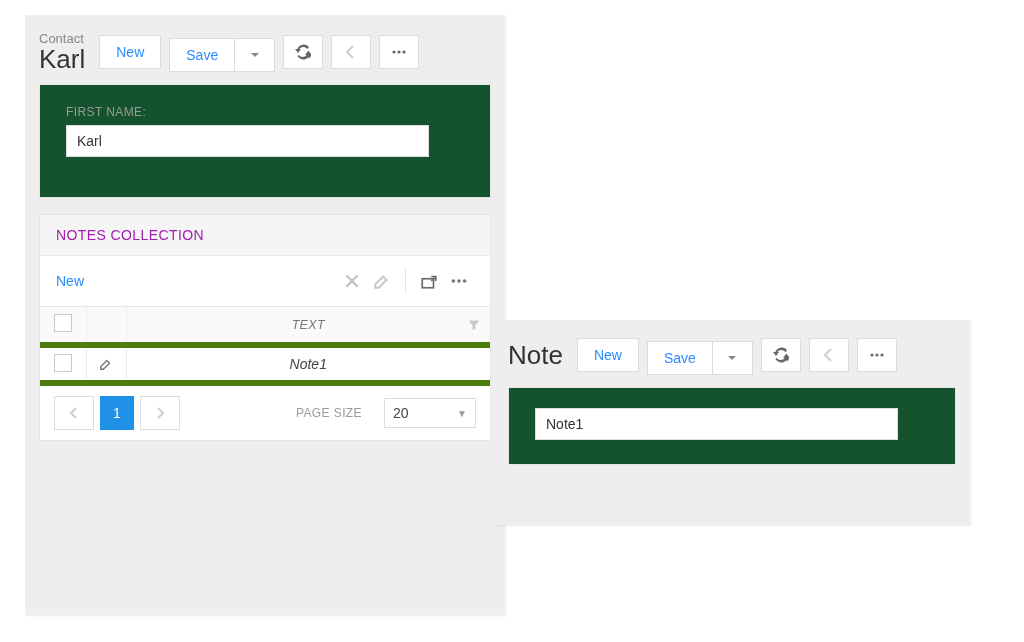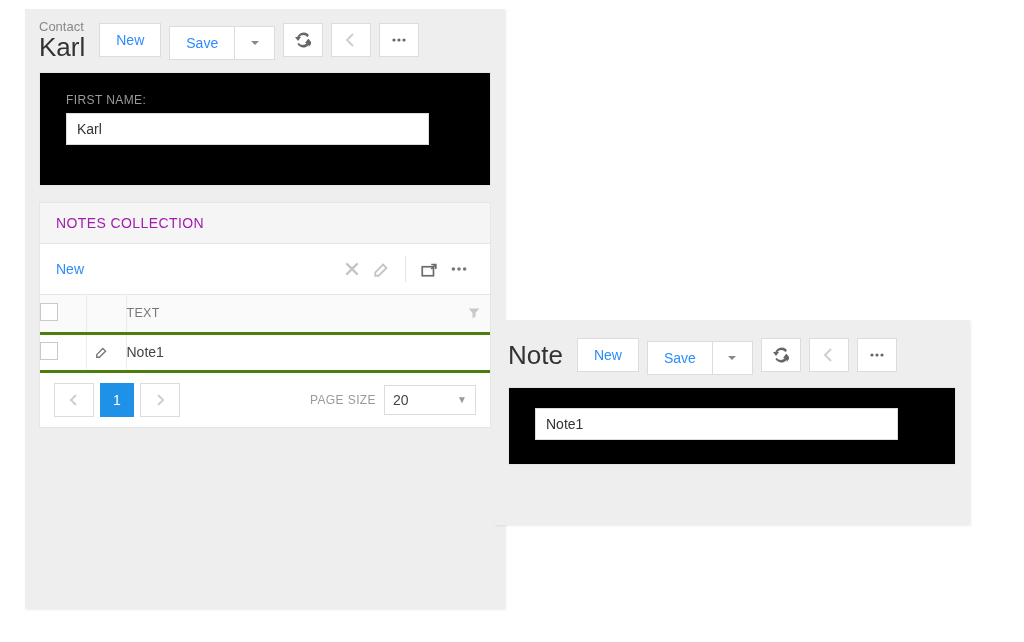--- a/index.html
+++ b/index.html
@@ -9,22 +9,22 @@
     width: 1024px;
     height: 642px;
     position: relative;
   }
   .panel {
     background: #eeeeee;
     position: absolute;
     box-shadow: 1px 1px 2px rgba(0,0,0,0.08);
   }
   .panel-contact {
-    left: 25px; top: 9px; width: 480px; height: 600px;
-    padding: 6px 14px;
+    left: 25px; top: 15px; width: 480px; height: 600px;
+    padding: 12px 14px;
   }
   .panel-note {
     left: 494px; top: 320px; width: 476px; height: 205px;
     padding: 10px 14px;
   }
   .toolbar {
     display: flex; align-items: center; gap: 8px;
     padding: 4px 0 12px 0;
   }
   .title-block { margin-right: 6px; }
@@ -43,21 +43,21 @@
     display: inline-flex; align-items: center; justify-content: center;
     font-size: 14px; color: #2b8cff; cursor: pointer;
   }
   .btn.icon-only { padding: 0; width: 40px; }
   .btn-group { display: inline-flex; }
   .btn-group .btn { border-radius: 0; margin-top: 7px; }
   .btn-group .btn + .btn { border-left: none; }
   .btn-dd { width: 22px; padding: 0; color: #666; }
   .icon-svg { width: 16px; height: 16px; display: block; }
   .card {
-    background: #000000; border: 1px solid #e6e6e6;
+    background: #14532d; border: 1px solid #e6e6e6;
     padding: 20px 26px 24px 26px; margin-bottom: 16px;
   }
   .field { margin-bottom: 16px; }
   .field:last-child { margin-bottom: 0; }
   .field-label {
     color: #9a9a9a; font-size: 12px; letter-spacing: 0.4px;
     margin-bottom: 6px; display: block;
   }
   .text-input {
     width: 363px; height: 32px; border: 1px solid #dcdcdc;
@@ -80,43 +80,43 @@
   }
   .spacer { flex: 1; }
   .grey-icon { color: #bdbdbd; width: 18px; height: 18px; }
   .icon-btn {
     width: 30px; height: 30px; display: inline-flex; align-items: center; justify-content: center;
     cursor: pointer; background: none; border: none;
   }
   .vsep { width: 1px; height: 26px; background: #e4e4e4; margin: 0 8px; }
   .table { width: 100%; border-collapse: collapse; }
   .table th, .table td {
-    border-bottom: 3px solid #4d7c0f; font-size: 14px; color: #444;
-    text-align: left; height: 38px; padding: 0;
+    border-bottom: 6px solid #4d7c0f; font-size: 14px; color: #444;
+    text-align: center; height: 38px; padding: 0; font-style: italic;
   }
   .col-check { width: 46px; border-right: 1px solid #ececec; text-align: center; }
   .col-edit  { width: 40px; border-right: 1px solid #ececec; text-align: center; }
   .col-text  { padding-left: 12px; }
   .table thead th { background: #fafafa; color: #777; font-weight: 400; font-size: 12.5px; letter-spacing: 0.3px; }
   .table thead .col-text { position: relative; }
   .filter-icon { position: absolute; right: 10px; top: 50%; transform: translateY(-50%); color: #c6c6c6; }
   .checkbox {
     width: 18px; height: 18px; border: 1px solid #c9c9c9; display: inline-block;
     background: #fff;
   }
   .pencil { color: #888; }
   .pager {
     display: flex; align-items: center; padding: 10px 14px; gap: 6px;
   }
   .pager .btn { width: 34px; height: 34px; padding: 0; color: #bbb; }
   .pager .pg-num {
     width: 34px; height: 34px; display: inline-flex; align-items: center; justify-content: center;
     background: #1f91e6; color: #fff; font-size: 14px;
   }
-  .pagesize-label { color: #9a9a9a; font-size: 12px; letter-spacing: 0.4px; margin-right: 2px; }
+  .pagesize-label { color: #9a9a9a; font-size: 12px; letter-spacing: 0.4px; margin-right: 16px; }
   .select {
     height: 30px; width: 92px; border: 1px solid #dcdcdc;
     display: inline-flex; align-items: center; justify-content: space-between;
     padding: 0 8px; font-size: 14px; color: #444; background: #fff;
   }
   .sel-caret { color: #999; font-size: 10px; }
 </style>
 </head>
 <body>
 

